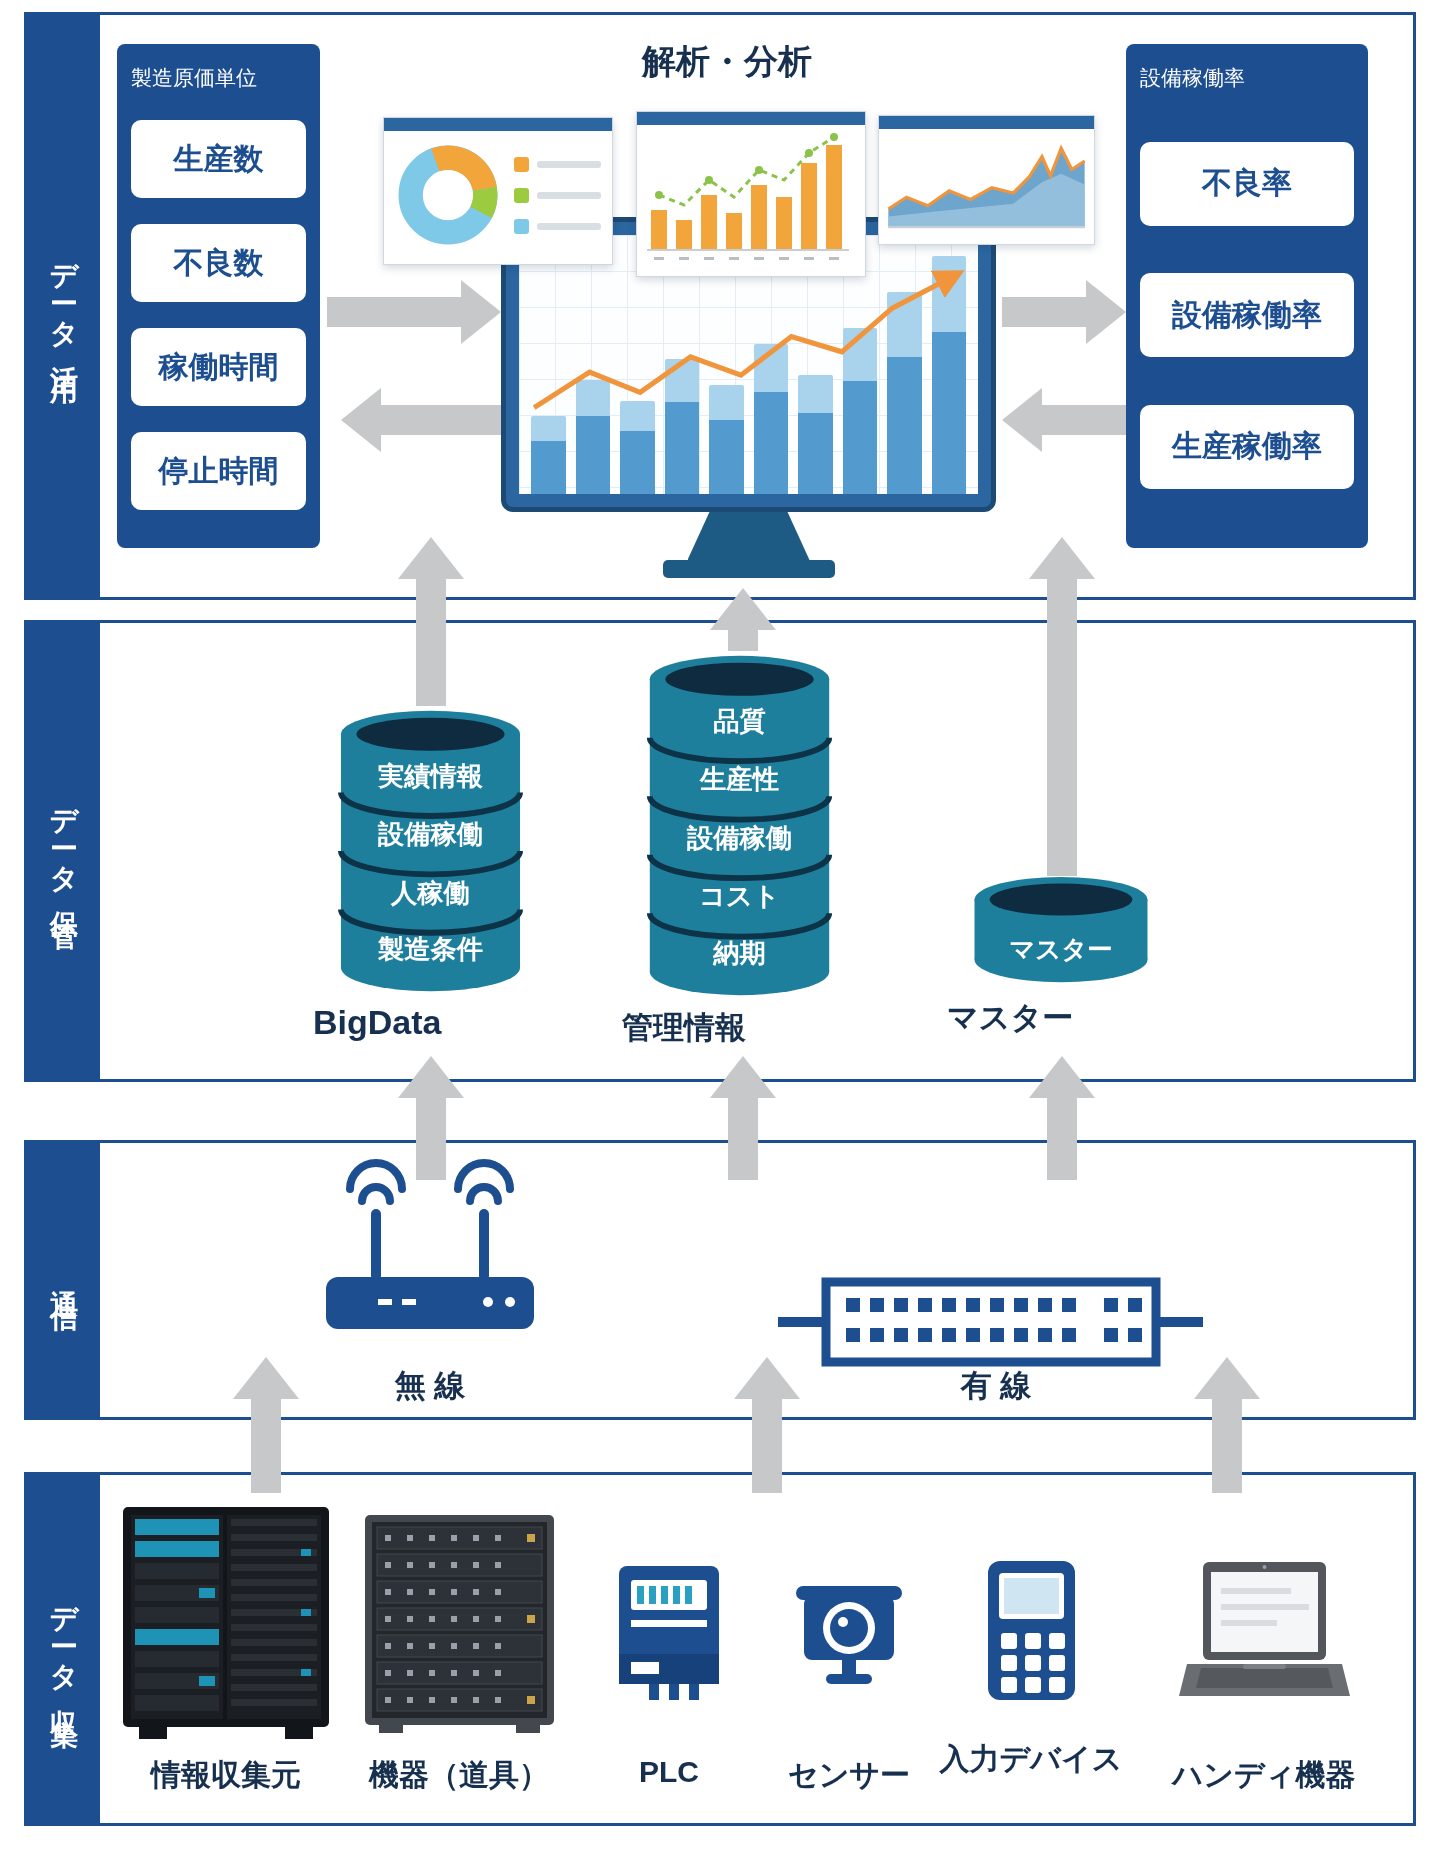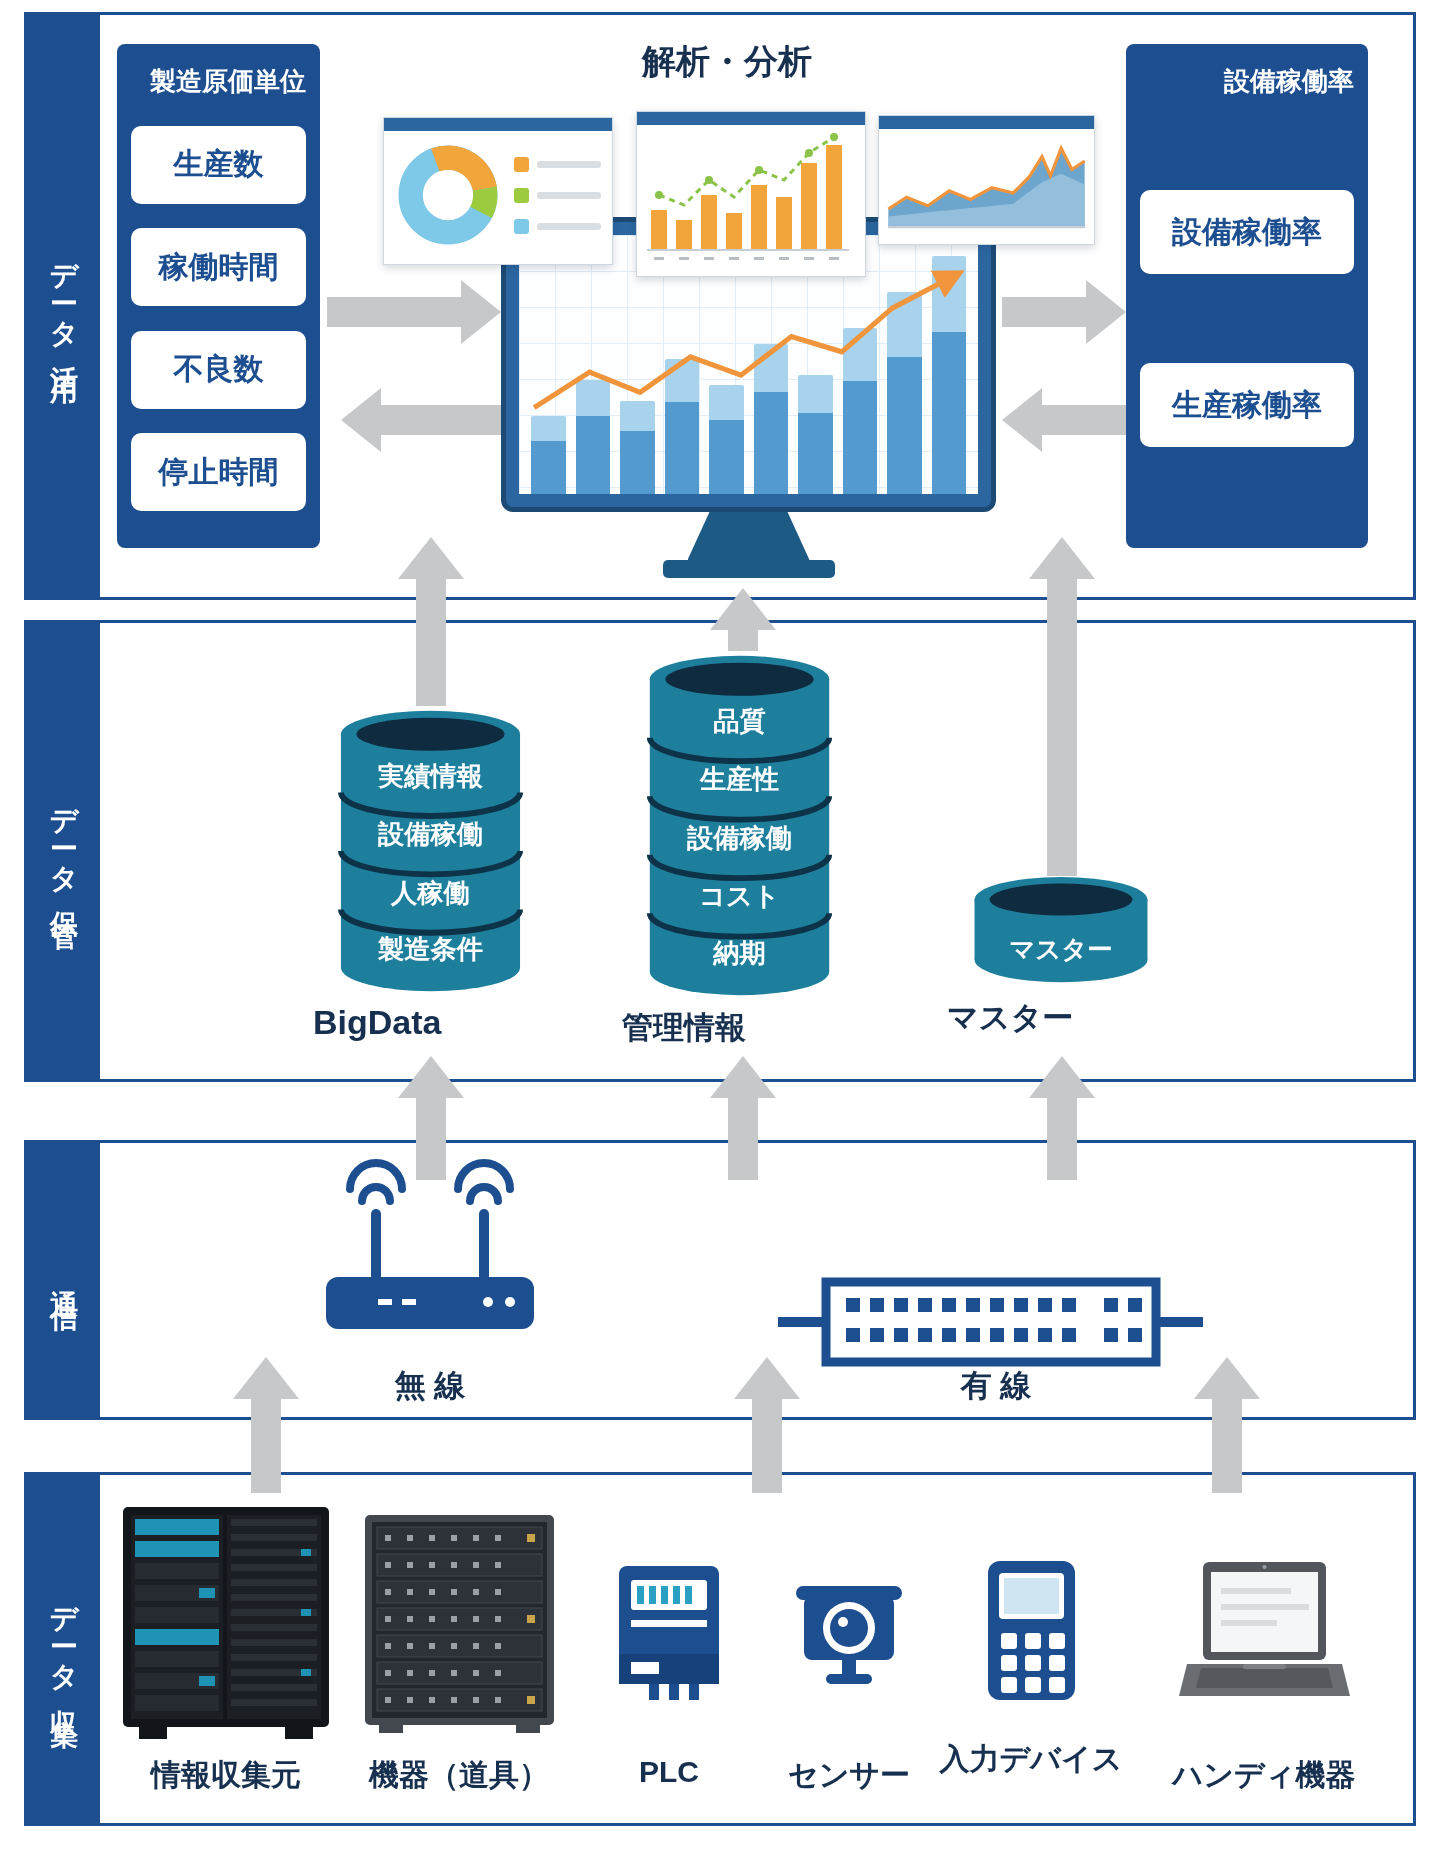--- a/index.html
+++ b/index.html
@@ -35,21 +35,21 @@
     border-left:40px solid var(--gray);}
   .harrow.left .ah{width:0;height:0;border-top:32px solid transparent;border-bottom:32px solid transparent;
     border-right:40px solid var(--gray);}
 
   
   .center-title{position:absolute;left:500px;top:24px;width:400px;text-align:center;
     font-size:34px;font-weight:bold;color:var(--text);}
   .panel{position:absolute;background:var(--navy);border-radius:8px;display:flex;flex-direction:column;padding:12px 14px;}
   .left-panel{left:90px;top:29px;width:203px;height:504px;}
   .right-panel{left:1099px;top:29px;width:242px;height:504px;}
-  .panel-title{color:#fff;font-weight:bold;font-size:26px;text-align:right;padding:8px 0 2px;}
+  .panel-title{color:#fff;font-weight:normal;font-size:21px;text-align:left;padding:8px 0 2px;}
   .panel-items{flex:1;display:flex;flex-direction:column;justify-content:space-evenly;}
   .panel-item{background:#fff;border-radius:10px;height:78px;display:flex;align-items:center;
     justify-content:center;font-weight:bold;font-size:30px;color:var(--navy);}
   .right-panel .panel-item{height:84px;}
 
   .monitor{position:absolute;left:474px;top:202px;width:495px;z-index:1;}
   .bezel{height:295px;background:var(--monitor-blue);border:5px solid var(--monitor-frame);
     border-radius:12px;padding:13px;}
   .screen{position:relative;height:100%;background:#fdfeff;overflow:hidden;
     background-image:linear-gradient(#e3edf5 1px,transparent 1px),linear-gradient(90deg,#e3edf5 1px,transparent 1px);
@@ -95,29 +95,30 @@
     <div class="band-sidebar">
       <span>データ活用</span>
     </div>
 
     <h2 class="center-title">解析・分析</h2>
 
     <div class="panel left-panel">
       <div class="panel-title">製造原価単位</div>
       <div class="panel-items">
         <div class="panel-item">生産数</div>
+        <div class="panel-item">不良数</div>
         <div class="panel-item">稼働時間</div>
-        <div class="panel-item">不良数</div>
         <div class="panel-item">停止時間</div>
       </div>
     </div>
 
     <div class="panel right-panel">
       <div class="panel-title">設備稼働率</div>
       <div class="panel-items">
+        <div class="panel-item">不良率</div>
         <div class="panel-item">設備稼働率</div>
         <div class="panel-item">生産稼働率</div>
       </div>
     </div>
 
     <div class="monitor">
       <div class="bezel">
         <div class="screen">
           <div class="bars">
             <i style="height:30%"></i>

